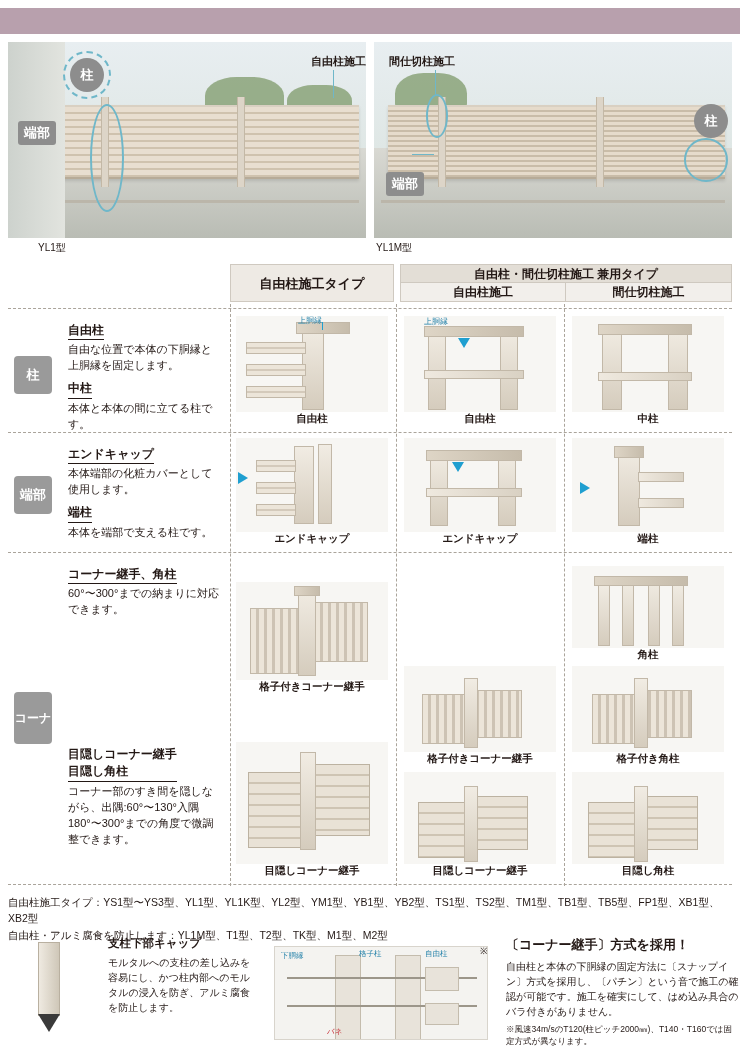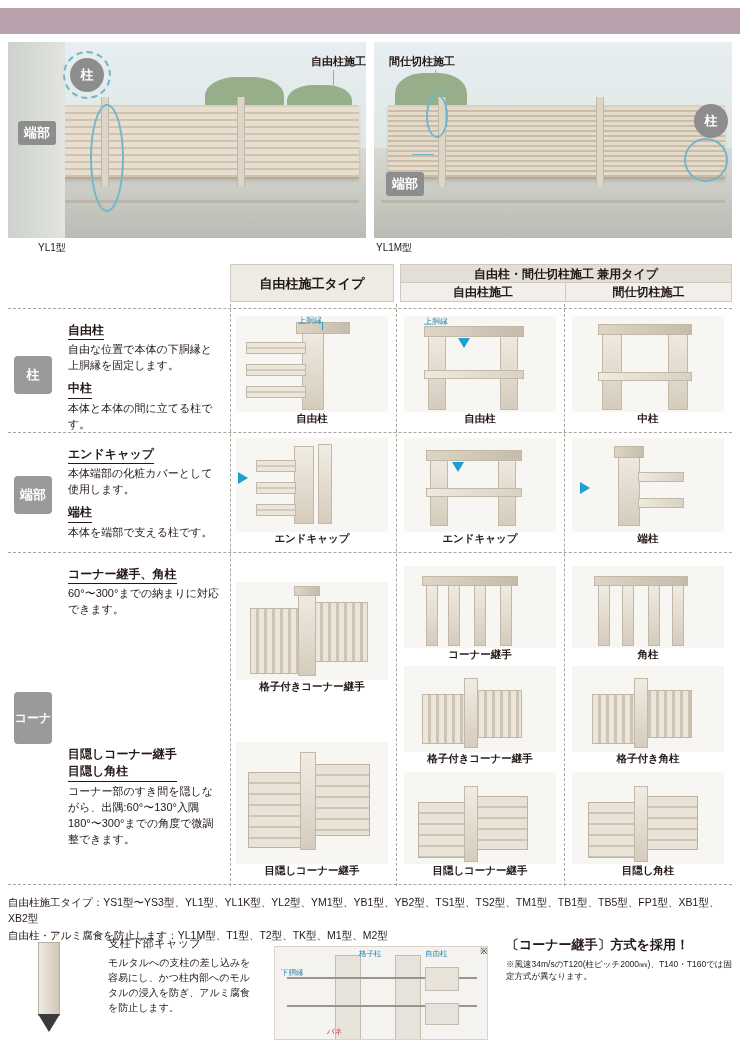--- a/index.html
+++ b/index.html
@@ -323,21 +323,21 @@
 
   
   .bottom {
     position: absolute;
     left: 8px; top: 936px;
     width: 724px; height: 114px;
   }
   .bpanel { position: absolute; top: 0; }
   .bp-title {
     font-size: 11.5px;
-    font-weight: normal;
+    font-weight: bold;
     margin-bottom: 4px;
   }
   .bp-body {
     font-size: 10px;
     line-height: 1.5;
   }
   .snap-title {
     font-size: 13px;
     font-weight: bold;
     color: #231815;
@@ -568,30 +568,20 @@
 
     <div class="cell" style="left:228px;top:478px;width:152px;height:136px;">
       <div class="art">
         <div class="blockwall" style="left:12px;top:30px;width:60px;height:76px;"></div>
         <div class="blockwall" style="left:72px;top:22px;width:62px;height:72px;"></div>
         <div class="bar v" style="left:64px;top:10px;width:16px;height:98px;"></div>
       </div>
       <div class="cap">目隠しコーナー継手</div>
     </div>
 
-    <div class="cell" style="left:396px;top:302px;width:152px;height:96px;">
-      <div class="art">
-        <div class="bar v" style="left:22px;top:18px;width:12px;height:62px;"></div>
-        <div class="bar v" style="left:44px;top:14px;width:12px;height:66px;"></div>
-        <div class="bar v" style="left:70px;top:12px;width:12px;height:68px;"></div>
-        <div class="bar v" style="left:96px;top:16px;width:12px;height:64px;"></div>
-        <div class="bar dark" style="left:18px;top:10px;width:96px;height:10px;"></div>
-      </div>
-      <div class="cap">コーナー継手</div>
-    </div>
 
     <div class="cell" style="left:396px;top:402px;width:152px;height:100px;">
       <div class="art">
         <div class="latt" style="left:18px;top:28px;width:48px;height:50px;"></div>
         <div class="latt" style="left:66px;top:24px;width:52px;height:48px;"></div>
         <div class="bar v" style="left:60px;top:12px;width:14px;height:70px;"></div>
       </div>
       <div class="cap">格子付きコーナー継手</div>
     </div>
 
@@ -654,28 +644,29 @@
     </div>
 
     <div class="bpanel" style="left:266px;width:214px;">
       <div class="diag" style="left:0;top:10px;width:214px;height:94px;">
         <div class="dpost" style="left:60px;top:8px;width:26px;height:86px;"></div>
         <div class="dpost" style="left:120px;top:8px;width:26px;height:86px;"></div>
         <div class="dline" style="left:12px;top:30px;width:190px;height:2px;"></div>
         <div class="dline" style="left:12px;top:58px;width:190px;height:2px;"></div>
         <div class="dpost" style="left:150px;top:20px;width:34px;height:24px;"></div>
         <div class="dpost" style="left:150px;top:56px;width:34px;height:22px;"></div>
-        <div class="dlabel" style="left:6px;top:21px;">下胴縁</div>
+        <div class="dlabel" style="left:6px;top:4px;">下胴縁</div>
         <div class="dlabel" style="left:84px;top:2px;">格子柱</div>
         <div class="dlabel" style="left:150px;top:2px;">自由柱</div>
         <div class="dlabel red" style="left:52px;top:80px;">バネ</div>
       </div>
       <div style="position:absolute;left:206px;top:8px;font-size:9px;">※</div>
     </div>
 
     <div class="bpanel" style="left:498px;width:234px;">
       <div class="snap-title">〔コーナー継手〕方式を採用！</div>
+      <div class="bp-body" style="margin-top:5px;">自由柱と本体の下胴縁の固定方法に〔スナップイン〕方式を採用し、〔パチン〕という音で施工の確認が可能です。施工を確実にして、はめ込み具合のバラ付きがありません。</div>
       <div class="note-small" style="margin-top:4px;">※風速34m/sのT120(柱ピッチ2000㎜)、T140・T160では固定方式が異なります。</div>
     </div>
 
   </div>
 
 </div>
 
 </body></html>

